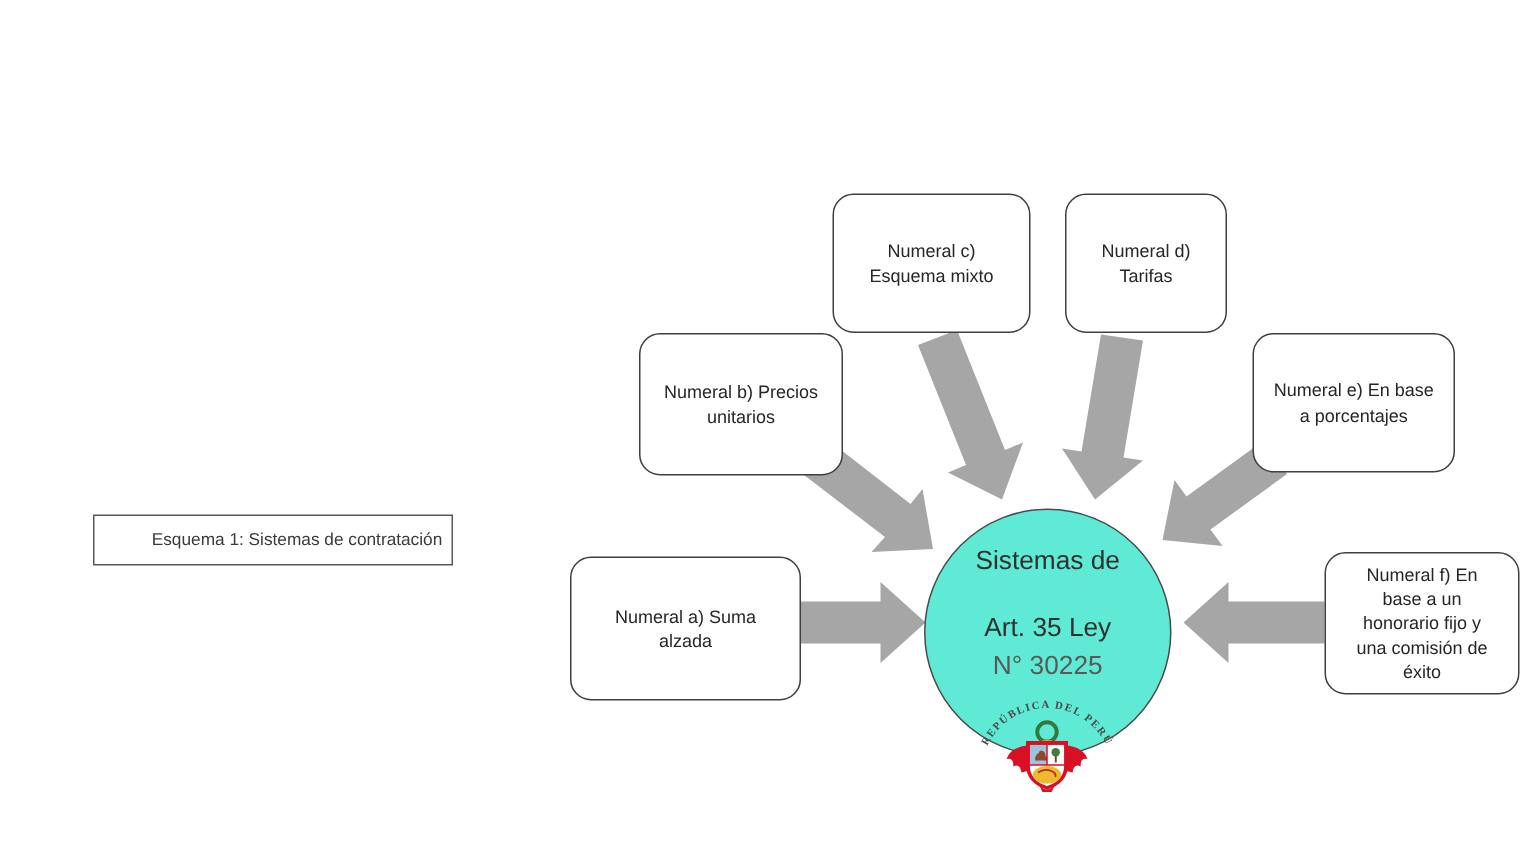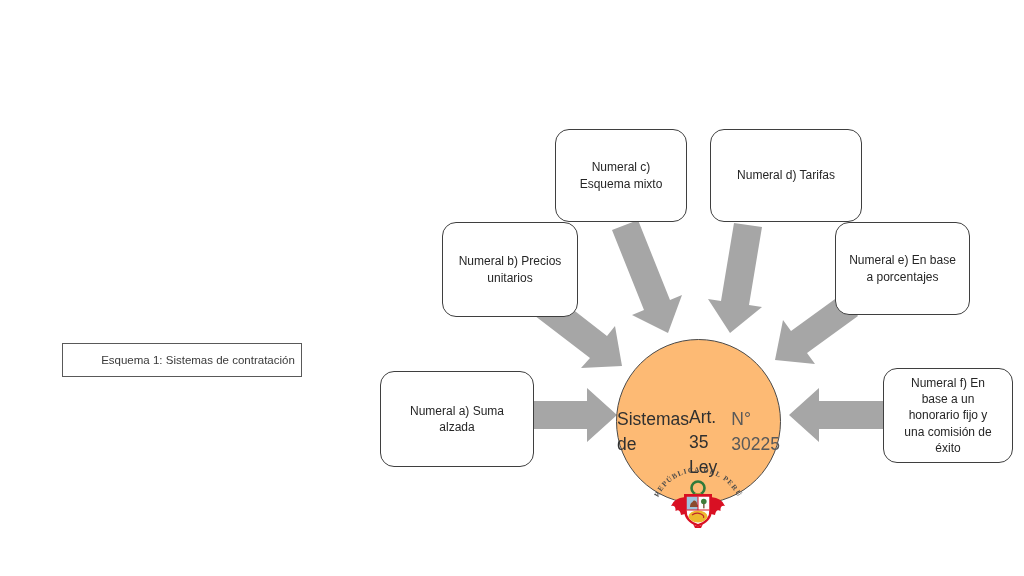--- a/index.html
+++ b/index.html
@@ -27,23 +27,23 @@
     align-items: center;
     justify-content: center;
     text-align: center;
     font-size: 12px;
     line-height: 1.35;
     color: #262626;
     padding: 6px 10px;
     z-index: 3;
   }
   #node-a { left: 380px; top: 371px; width: 154px; height: 96px; }
-  #node-b { left: 442px; top: 222px; width: 136px; height: 95px; justify-content: center; }
+  #node-b { left: 426px; top: 222px; width: 136px; height: 95px; justify-content: center; }
   #node-c { left: 555px; top: 129px; width: 132px; height: 93px; }
-  #node-d { left: 710px; top: 129px; width: 152px; height: 93px; }
+  #node-d { left: 710px; top: 129px; width: 108px; height: 93px; }
   #node-e { left: 835px; top: 222px; width: 135px; height: 93px; }
   #node-f { left: 883px; top: 368px; width: 130px; height: 95px; padding: 6px 17px; }
   #caption-box {
     position: absolute;
     left: 62px; top: 343px;
     width: 240px; height: 34px;
     box-sizing: border-box;
     border: 1px solid #595959;
     background: #ffffff;
     display: flex;
@@ -54,27 +54,27 @@
     z-index: 3;
     padding-left: 32px;
   }
   #center-circle {
     position: absolute;
     left: 616px; top: 339px;
     width: 165px; height: 165px;
     box-sizing: border-box;
     border: 1.3px solid #4a4a4a;
     border-radius: 50%;
-    background: #fdba74;
+    background: #5eead4;
     z-index: 2;
     display: flex;
-    flex-direction: row;
+    flex-direction: column;
     align-items: center;
     padding-top: 21px;
-    text-align: left;
+    text-align: right;
   }
   .circle-line { font-size: 17.5px; line-height: 25px; color: #303030; }
   .circle-line.law { margin-top: 20px; }
   .circle-line.num { color: #595959; }
   #emblem {
     position: absolute;
     left: 648px; top: 462px;
     width: 100px; height: 70px;
     z-index: 4;
   }

